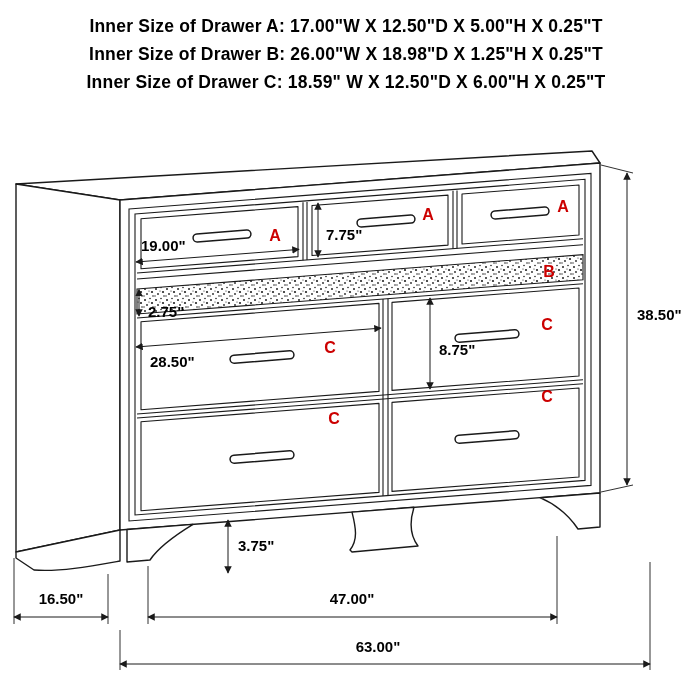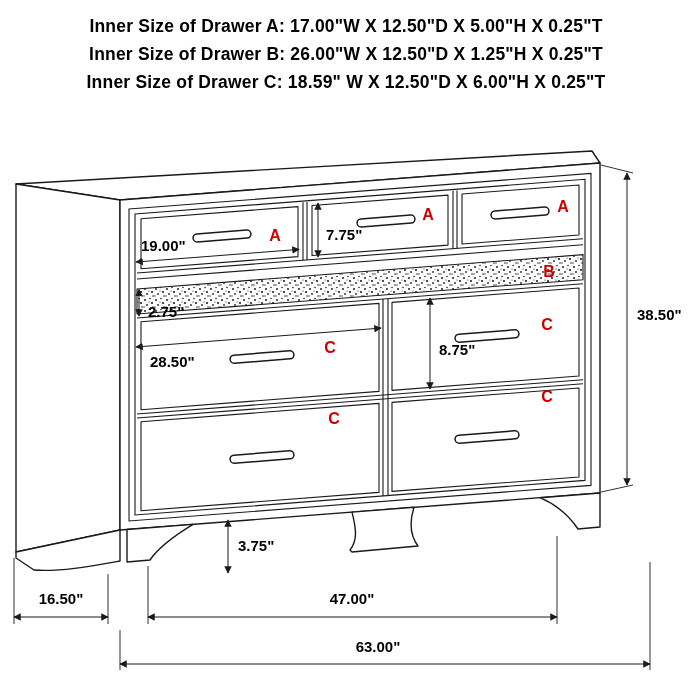--- a/index.html
+++ b/index.html
@@ -19,21 +19,21 @@
   .dim-text{font:700 15px "Liberation Sans",sans-serif;fill:#000;}
   .letter{font:700 16px "Liberation Sans",sans-serif;fill:#cc0000;text-anchor:middle;}
 </style>
 </head>
 <body>
 
 <div class="page">
 
   <div class="header">
     <div class="header-line">Inner Size of Drawer A: 17.00"W X 12.50"D X 5.00"H X 0.25"T</div>
-    <div class="header-line">Inner Size of Drawer B: 26.00"W X 12.50"D X 1.25"H X 0.25"T</div>
+    <div class="header-line">Inner Size of Drawer B: 26.00"W X 18.98"D X 1.25"H X 0.25"T</div>
     <div class="header-line">Inner Size of Drawer C: 18.59" W X 12.50"D X 6.00"H X 0.25"T</div>
   </div>
 
   <svg width="700" height="700" viewBox="0 0 700 700">
     <defs>
       <marker id="ah" viewBox="0 0 10 10" refX="9" refY="5" markerWidth="7.5" markerHeight="7.5" orient="auto-start-reverse">
         <path d="M0,0 L10,5 L0,10 z" fill="#1a1a1a"></path>
       </marker>
       <pattern id="speck" width="11" height="11" patternUnits="userSpaceOnUse">
         <rect width="11" height="11" fill="#ffffff"></rect>

